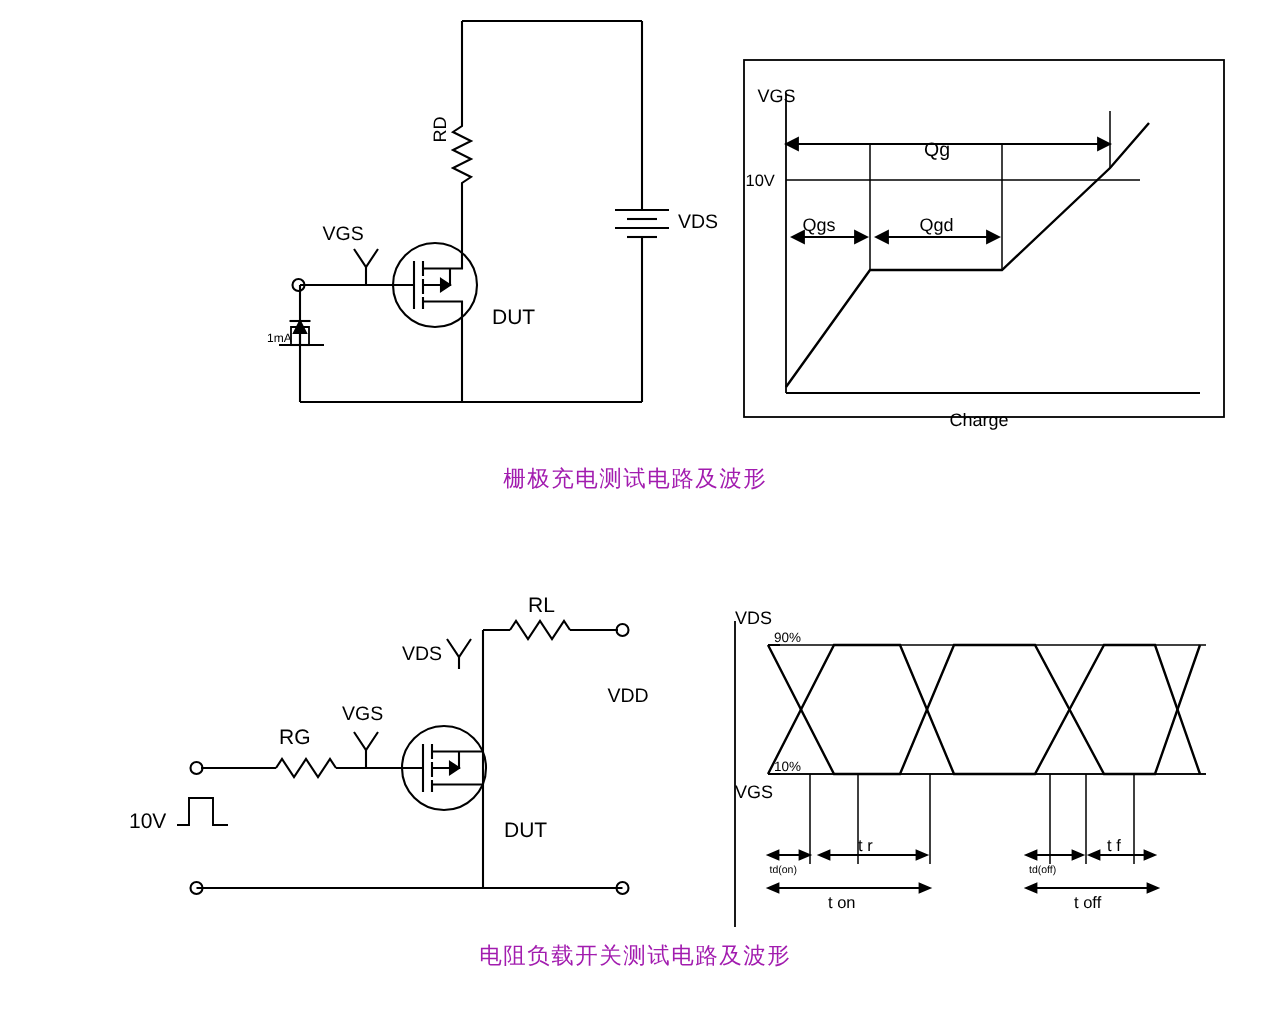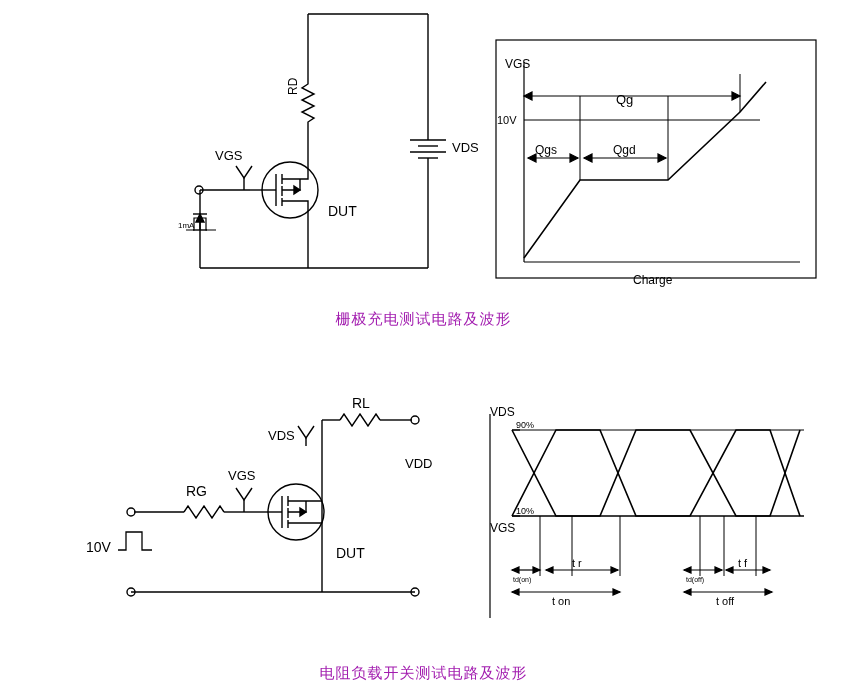--- a/index.html
+++ b/index.html
@@ -213,13 +213,13 @@
     <text x="516" y="134" font-size="9">10%</text>
     <text x="513" y="202" font-size="7">td(on)</text>
     <text x="572" y="187" font-size="11">t r</text>
     <text x="552" y="225" font-size="11">t on</text>
     <text x="686" y="202" font-size="7">td(off)</text>
     <text x="738" y="187" font-size="11">t f</text>
     <text x="716" y="225" font-size="11">t off</text>
   </svg>
 </div>
 
-<div class="cap" style="top:664px;text-align:center;">电阻负载开关测试电路及波形</div>
+<div class="cap" style="top:628px;text-align:center;">电阻负载开关测试电路及波形</div>
 
 </body></html>

